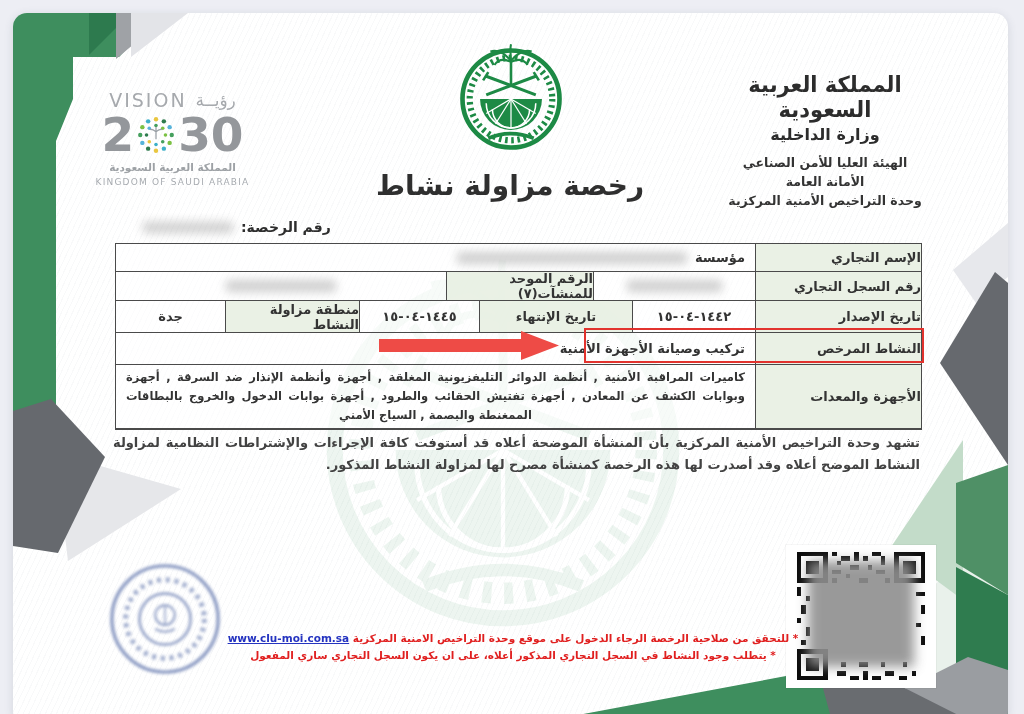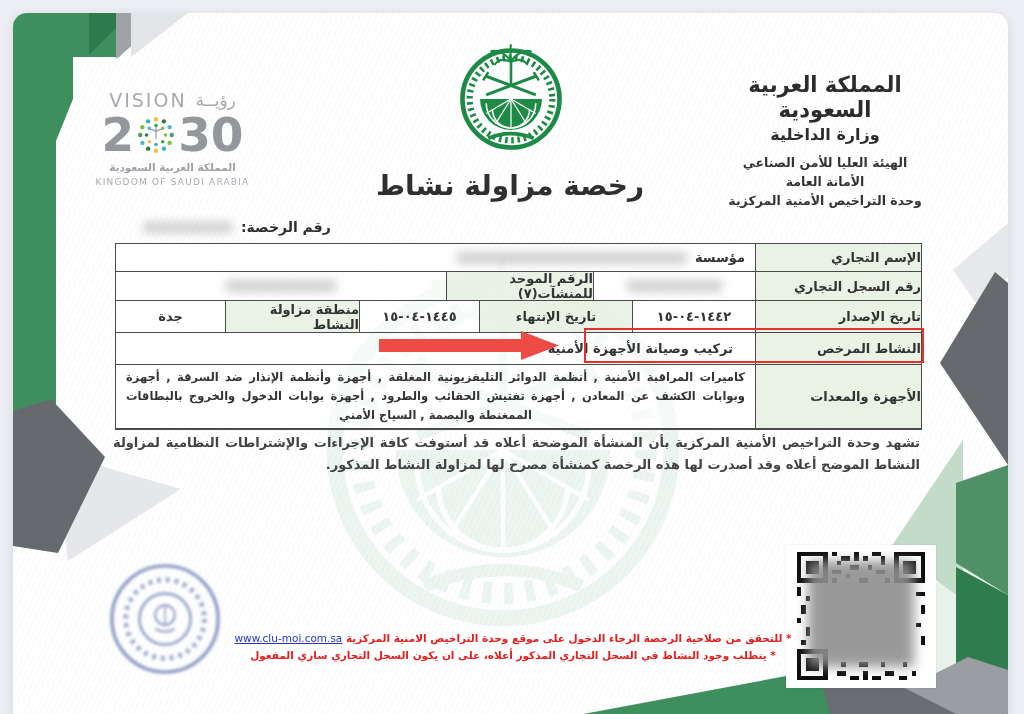--- a/index.html
+++ b/index.html
@@ -73,21 +73,21 @@
   .stamp{position:absolute;left:93px;top:547px;width:118px;height:118px;
     filter:blur(1.8px);opacity:0.72;}
   .qr{position:absolute;left:773px;top:532px;width:150px;height:143px;background:#fff;
     box-shadow:0 0 0 1px rgba(0,0,0,0.03);}
   .qr svg{position:absolute;left:11px;top:7px;}
   .qr-blur{position:absolute;left:22px;top:16px;width:106px;height:106px;
     background:#8f8f8f;filter:blur(6px);opacity:0.9;}
   .notes{position:absolute;left:180px;top:617px;width:640px;text-align:center;direction:rtl;
     color:#e01f1f;font-size:10.5px;font-weight:bold;line-height:17px;}
   .notes .line{white-space:nowrap;}
-  .notes a{color:#2433c0;text-decoration:underline;font-weight:normal;direction:ltr;unicode-bidi:embed;}
+  .notes a{color:#2433c0;text-decoration:underline;font-weight:bold;direction:ltr;unicode-bidi:embed;}
 </style>
 </head>
 <body>
 
 <div class="stage">
   <div class="card">
 
     <svg class="deco tl" width="260" height="560" viewBox="0 0 260 560">
       <polygon points="0,0 148,0 106,44 60,44 60,86 43,128 43,392 0,436" fill="#3e8e5e"></polygon>
       <polygon points="76,0 118,0 76,42" fill="#2d7a4e"></polygon>
@@ -248,21 +248,21 @@
           </div>
           <div class="t-cell t-label t-center w153 h31" style="padding-right:0;">تاريخ الإنتهاء</div>
           <div class="t-cell t-center w120 h31">
             <span dir="ltr">١٤٤٥-٠٤-١٥</span>
           </div>
           <div class="t-cell t-label t-center w134 h31" style="padding-right:0;">منطقة مزاولة النشاط</div>
           <div class="t-cell t-center t-fill h31">جدة</div>
         </div>
         <div class="t-row h31">
           <div class="t-cell t-label w166 h31">النشاط المرخص</div>
-          <div class="t-cell t-fill h31" style="padding-right:22px;">تركيب وصيانة الأجهزة الأمنية</div>
+          <div class="t-cell t-fill h31" style="padding-right:10px;">تركيب وصيانة الأجهزة الأمنية</div>
         </div>
         <div class="t-row h63">
           <div class="t-cell t-label w166 h63">الأجهزة والمعدات</div>
           <div class="t-cell t-fill h63">
             <span class="equip-val">كاميرات المراقبة الأمنية , أنظمة الدوائر التليفزيونية المغلقة , أجهزة وأنظمة الإنذار ضد السرقة , أجهزة وبوابات الكشف عن المعادن , أجهزة تفتيش الحقائب والطرود , أجهزة بوابات الدخول والخروج بالبطاقات الممغنطة والبصمة , السياج الأمني</span>
           </div>
         </div>
 
         <div class="red-box"></div>
 

